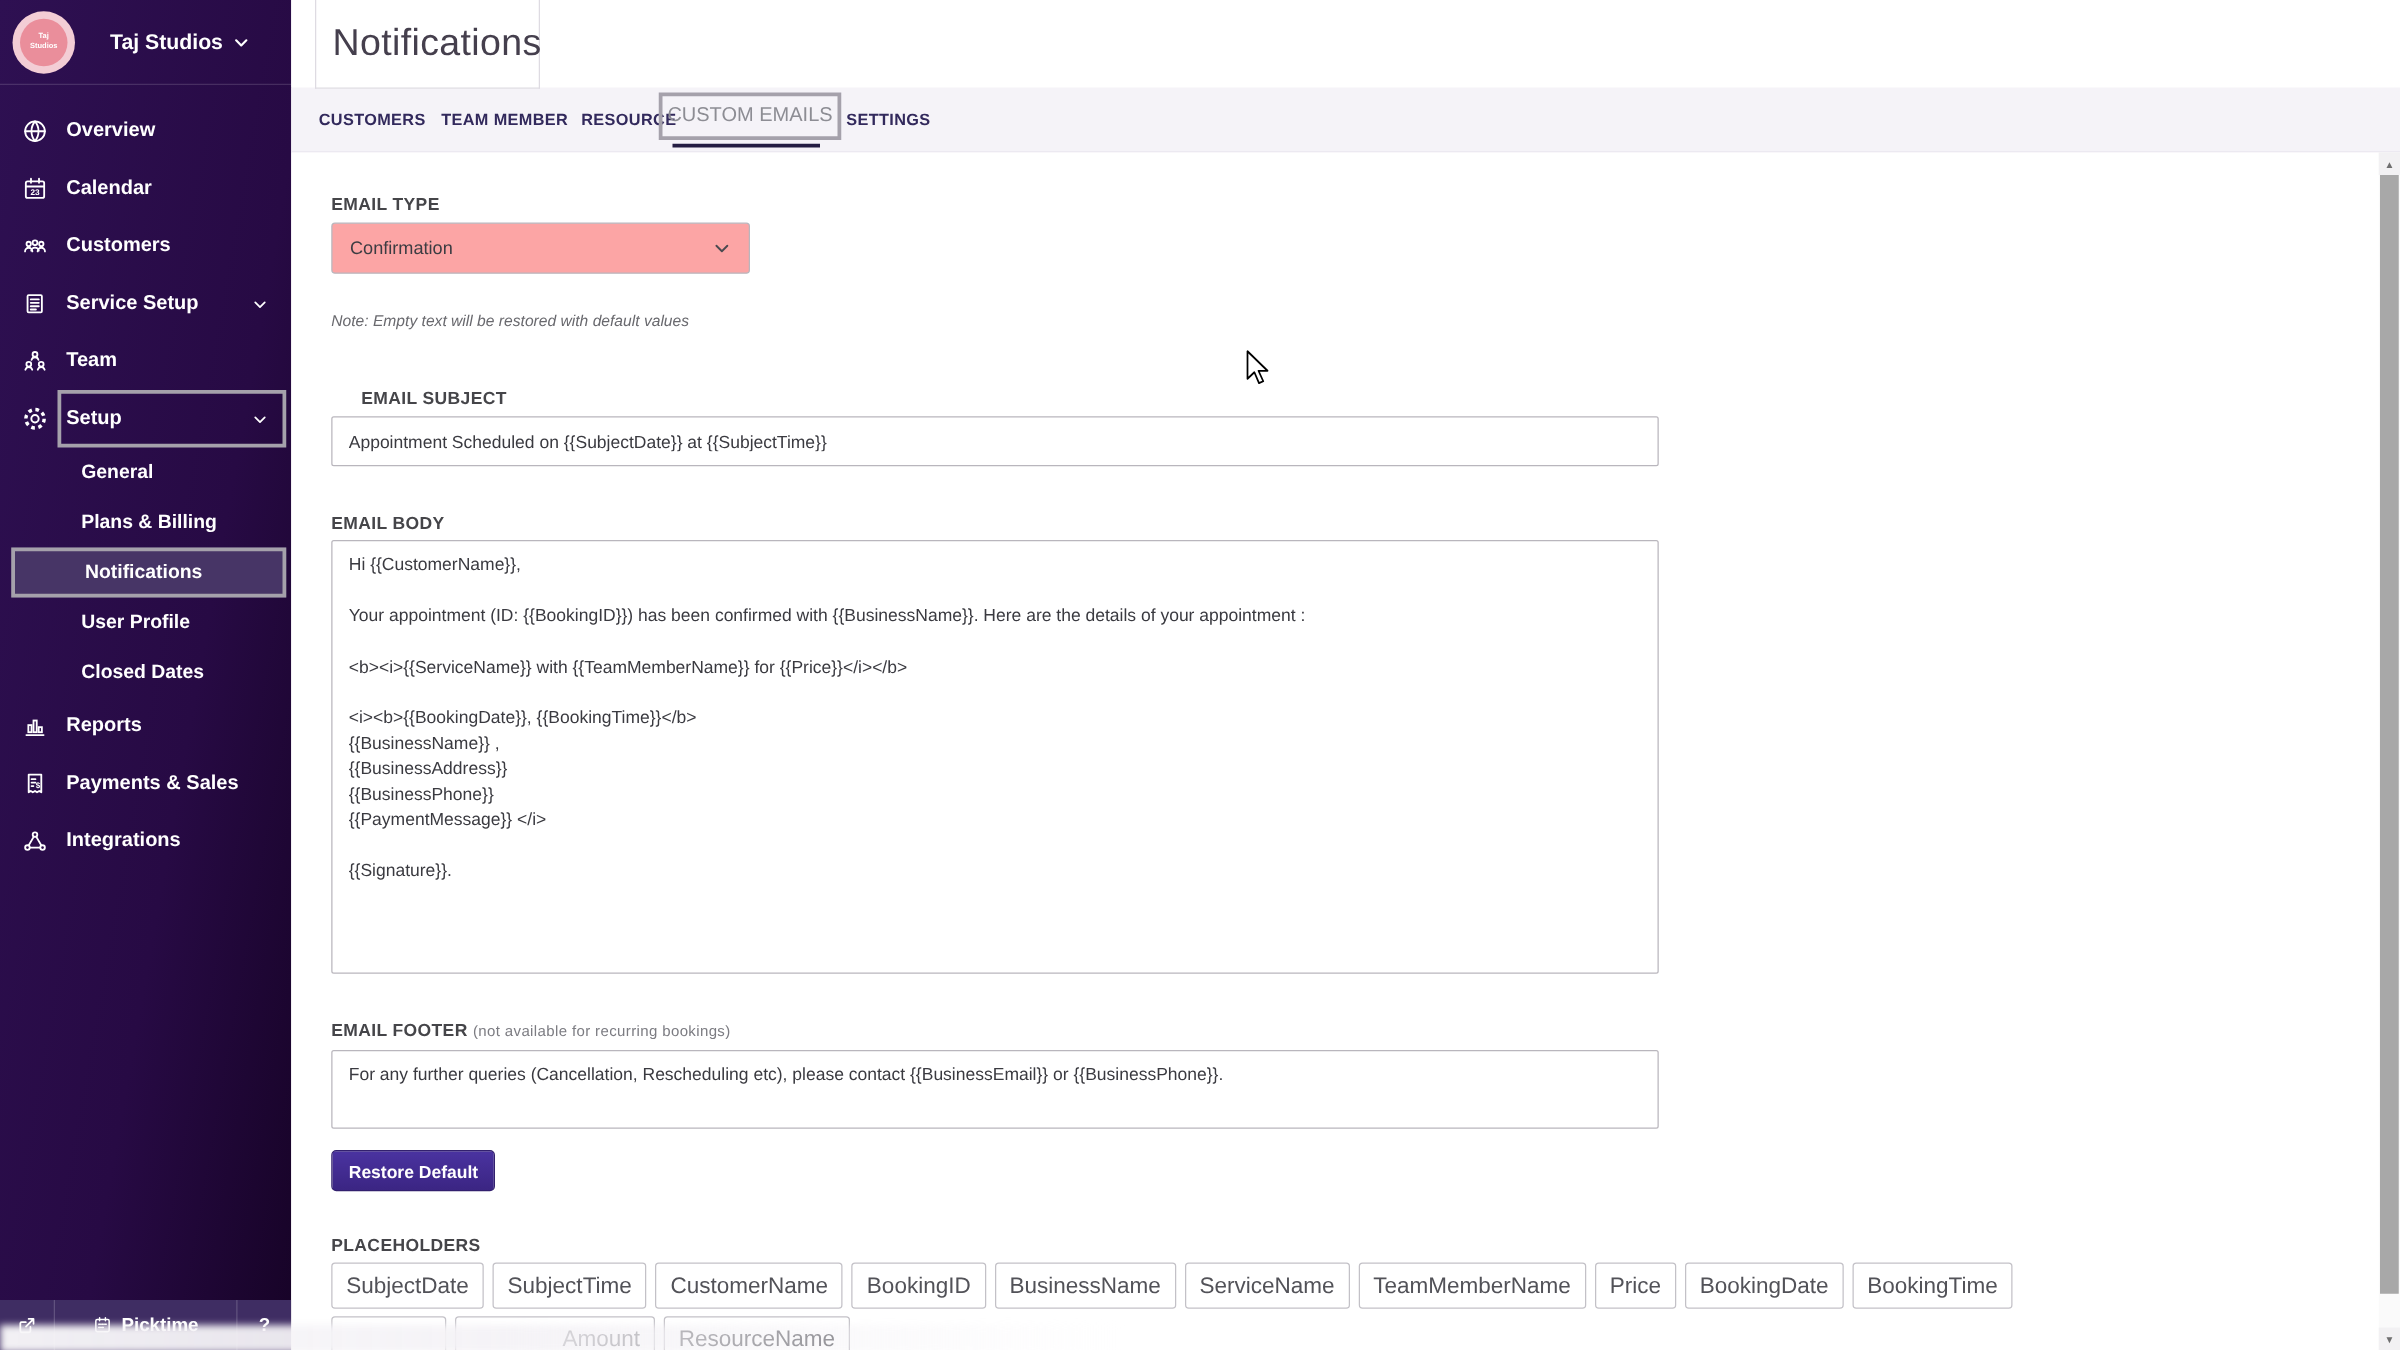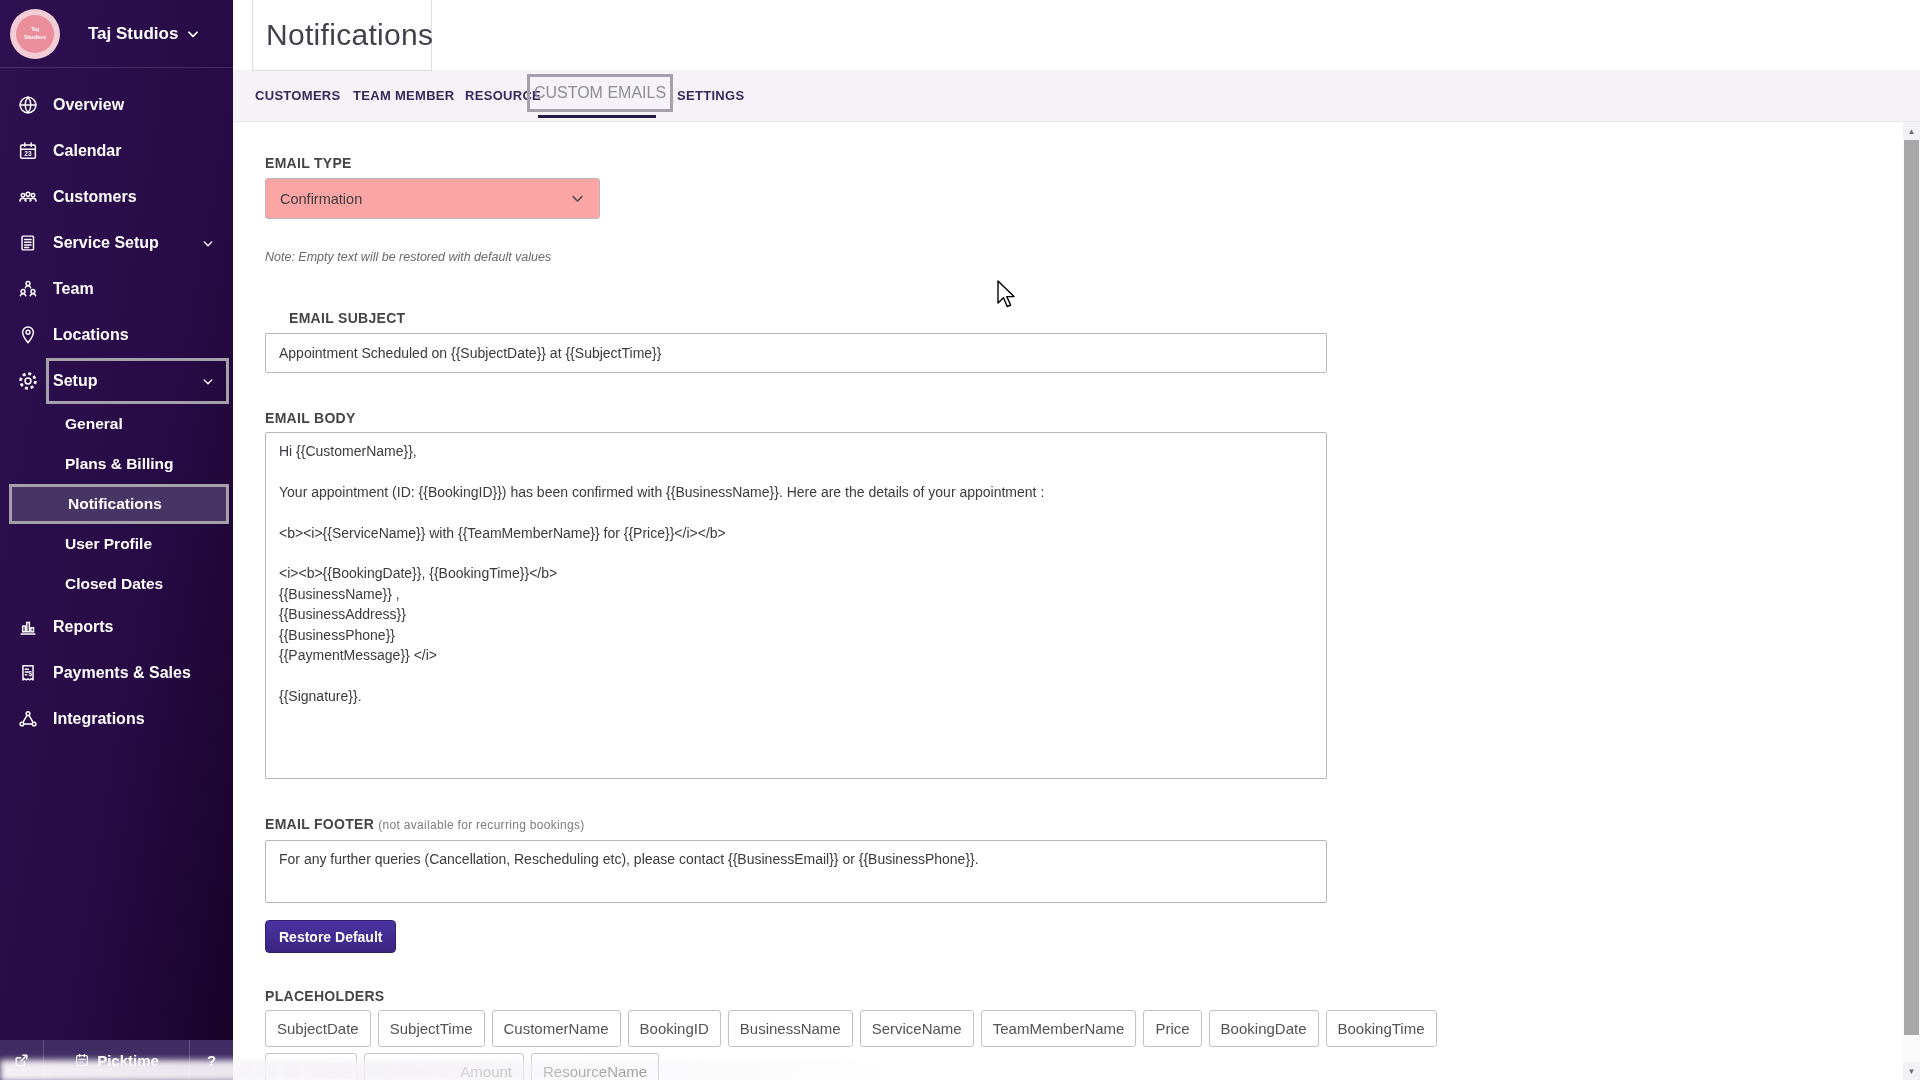--- a/index.html
+++ b/index.html
@@ -67,21 +67,21 @@
            color:#3a3a40; line-height:20.4px; padding:8px 13px; resize:none; overflow:hidden; }
   #body-area { top:310px; height:347px; }
   #footer-area { top:718px; height:63px; }
   .btn { position:absolute; left:32px; top:798px; height:33px; padding:0 13px;
          background:linear-gradient(#4a33a0,#3b2583); color:#fff; font-size:14px; font-weight:700;
          font-family:"Liberation Sans",sans-serif; border:1px solid #32206e; border-radius:4px; cursor:pointer; }
   .chips { position:absolute; left:32px; display:flex; gap:7px; }
   .chips-r1 { top:888px; }
   .chips-r2 { top:931px; }
   .chip { height:37px; background:#fff; border:1px solid #c3c1c7; border-radius:3px;
-          display:flex; align-items:center; padding:0 11px; font-size:15px; color:#525258; cursor:pointer; }
+          display:flex; align-items:center; padding:0 11px; font-size:18px; color:#525258; cursor:pointer; }
   .chip.ghost { width:92px; }
   .chip.amount { width:160px; justify-content:flex-end; }
 
   
   .scrollbar { position:absolute; right:0; top:122px; width:17px; bottom:0; background:#fafafa; }
   .sb-btn { position:absolute; left:0; width:17px; height:18px; background:#f2f1f3;
             display:flex; align-items:center; justify-content:center; font-size:8px; color:#6f6f6f; cursor:pointer; }
   .sb-up { top:0; } .sb-down { bottom:0; }
   .sb-thumb { position:absolute; left:1px; top:18px; width:15px; height:895px; background:#a8a8a8; cursor:pointer; }
 
@@ -148,27 +148,20 @@
     <div class="nav-item">
       <svg width="22" height="22" viewBox="0 0 24 24" fill="none" stroke="#fff" stroke-width="1.6" stroke-linecap="round">
           <circle cx="12" cy="6" r="2.1"></circle>
           <path d="M9 10.8a3.1 3.1 0 0 1 6 0"></path>
           <circle cx="6.6" cy="14.6" r="2.1"></circle>
           <path d="M3.6 19.4a3.1 3.1 0 0 1 6 0"></path>
           <circle cx="17.4" cy="14.6" r="2.1"></circle>
           <path d="M14.4 19.4a3.1 3.1 0 0 1 6 0"></path>
         </svg>
       <span>Team</span>
-    </div>
-    <div class="nav-item">
-      <svg width="22" height="22" viewBox="0 0 24 24" fill="none" stroke="#fff" stroke-width="1.6" stroke-linecap="round" stroke-linejoin="round">
-          <path d="M12 3.2c-3.2 0-5.9 2.5-5.9 5.8 0 4.2 5.9 11.4 5.9 11.4s5.9-7.2 5.9-11.4c0-3.3-2.7-5.8-5.9-5.8z"></path>
-          <circle cx="12" cy="9" r="2.1"></circle>
-        </svg>
-      <span>Locations</span>
     </div>
     <div class="nav-item">
       <svg width="22" height="22" viewBox="0 0 24 24" fill="none" stroke="#fff">
           <circle cx="12" cy="12" r="8" stroke-width="3" stroke-dasharray="3.2 3.1"></circle>
           <circle cx="12" cy="12" r="3.2" stroke-width="1.7"></circle>
         </svg>
       <span>Setup</span>
       <svg class="chev" width="13" height="13" viewBox="0 0 24 24" fill="none" stroke="#fff" stroke-width="2.6" stroke-linecap="round" stroke-linejoin="round">
           <polyline points="5 9 12 16 19 9"></polyline>
         </svg>

